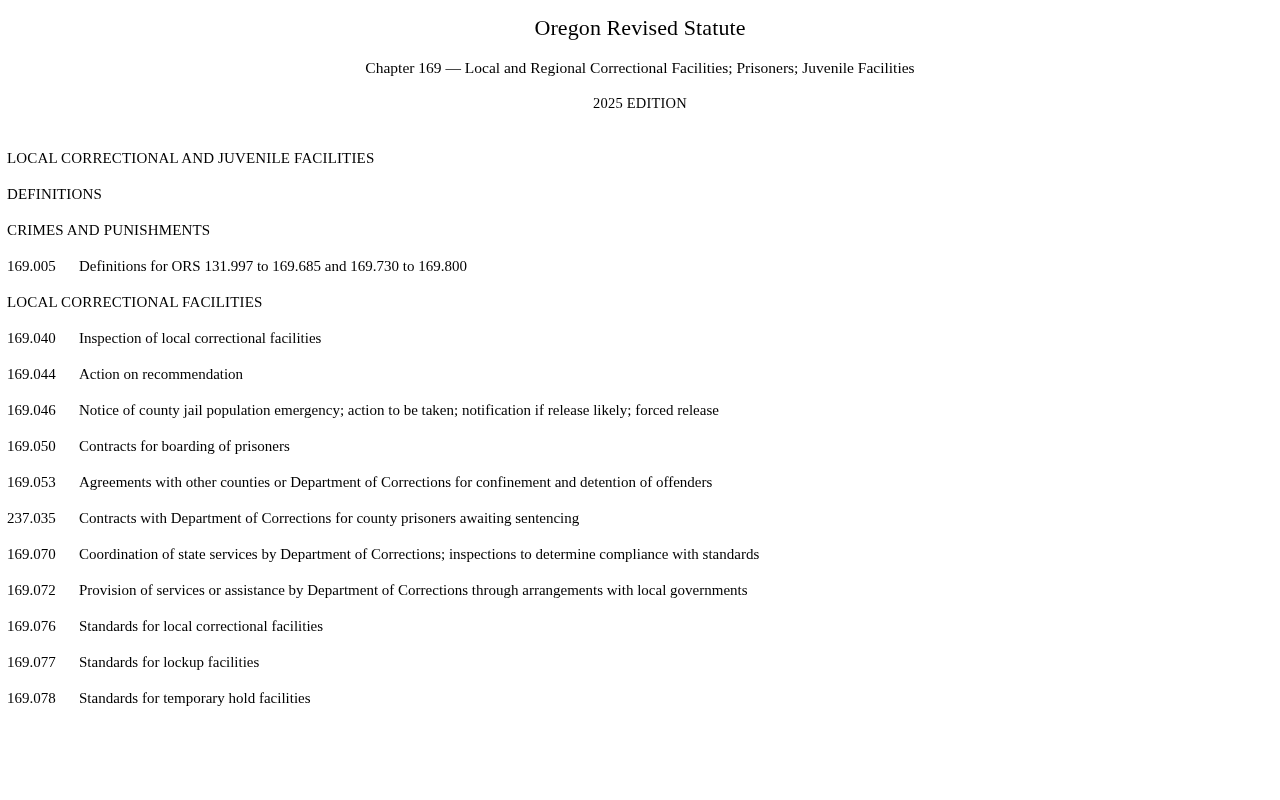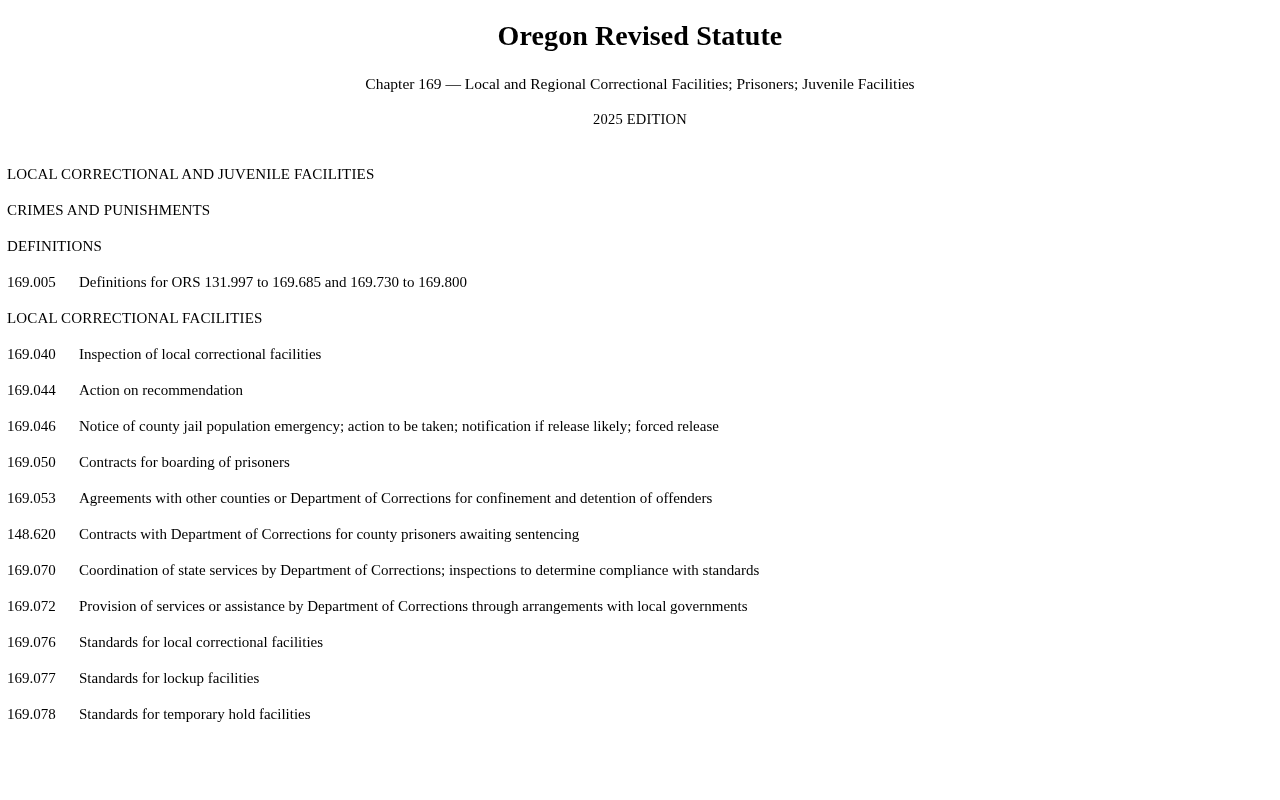--- a/index.html
+++ b/index.html
@@ -23,24 +23,24 @@
     height: 800px;
     box-sizing: border-box;
   }
 
   
   .masthead {
     text-align: center;
     padding-top: 14px;
   }
   .doc-title {
-    font-size: 28px;
-    font-weight: bold;
+    font-size: 22px;
+    font-weight: normal;
     line-height: 28px;
-    margin: 8px;
+    margin: 0;
     letter-spacing: 0.1px;
   }
   .doc-subtitle {
     font-size: 15.5px;
     line-height: 22px;
     margin: 0;
     padding-top: 15px;
   }
   .doc-edition {
     font-size: 14.5px;
@@ -86,30 +86,30 @@
 <div id="page">
 
   <div class="masthead">
     <h1 class="doc-title">Oregon Revised Statute</h1>
     <p class="doc-subtitle">Chapter 169 — Local and Regional Correctional Facilities; Prisoners; Juvenile Facilities</p>
     <p class="doc-edition">2025 EDITION</p>
   </div>
 
   <div class="index" id="index-list">
       <div class="row heading">LOCAL CORRECTIONAL AND JUVENILE FACILITIES</div>
+      <div class="row heading">DEFINITIONS</div>
       <div class="row heading">CRIMES AND PUNISHMENTS</div>
-      <div class="row heading">DEFINITIONS</div>
       <div class="row entry"><span class="num">169.005</span><span class="title">Definitions for ORS 131.997 to 169.685 and 169.730 to 169.800</span></div>
       <div class="row heading">LOCAL CORRECTIONAL FACILITIES</div>
       <div class="row entry"><span class="num">169.040</span><span class="title">Inspection of local correctional facilities</span></div>
       <div class="row entry"><span class="num">169.044</span><span class="title">Action on recommendation</span></div>
       <div class="row entry"><span class="num">169.046</span><span class="title">Notice of county jail population emergency; action to be taken; notification if release likely; forced release</span></div>
       <div class="row entry"><span class="num">169.050</span><span class="title">Contracts for boarding of prisoners</span></div>
       <div class="row entry"><span class="num">169.053</span><span class="title">Agreements with other counties or Department of Corrections for confinement and detention of offenders</span></div>
-      <div class="row entry"><span class="num">148.620</span><span class="title">Contracts with Department of Corrections for county prisoners awaiting sentencing</span></div>
+      <div class="row entry"><span class="num">237.035</span><span class="title">Contracts with Department of Corrections for county prisoners awaiting sentencing</span></div>
       <div class="row entry"><span class="num">169.070</span><span class="title">Coordination of state services by Department of Corrections; inspections to determine compliance with standards</span></div>
       <div class="row entry"><span class="num">169.072</span><span class="title">Provision of services or assistance by Department of Corrections through arrangements with local governments</span></div>
       <div class="row entry"><span class="num">169.076</span><span class="title">Standards for local correctional facilities</span></div>
       <div class="row entry"><span class="num">169.077</span><span class="title">Standards for lockup facilities</span></div>
       <div class="row entry"><span class="num">169.078</span><span class="title">Standards for temporary hold facilities</span></div>
     </div>
 
 </div>
 
 </body></html>

